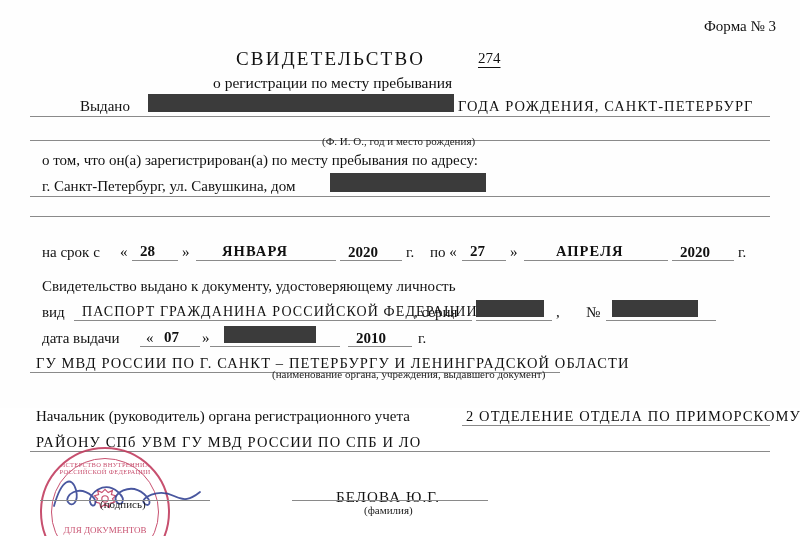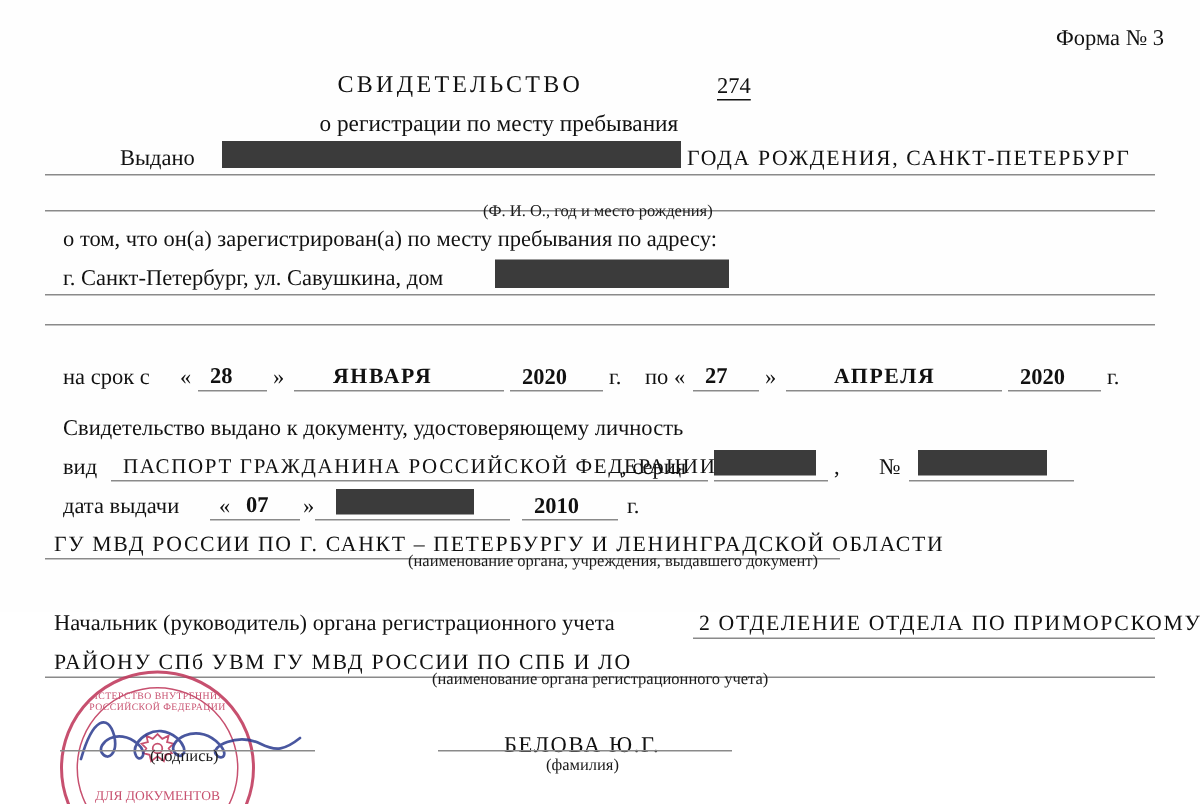--- a/index.html
+++ b/index.html
@@ -24,22 +24,22 @@
   .form-no {
     position: absolute;
     top: 18px;
     right: 24px;
     font-size: 15px;
     font-family: "Liberation Serif", serif;
   }
   .title {
     position: absolute;
     top: 48px;
-    left: 225px;
-    font-size: 16px;
+    left: 236px;
+    font-size: 19px;
     letter-spacing: 2.2px;
     font-family: "Liberation Serif", serif;
   }
   .title-number {
     position: absolute;
     top: 50px;
     left: 478px;
     font-size: 15px;
     text-decoration: underline;
     text-underline-offset: 4px;
@@ -208,21 +208,20 @@
   <div class="txt spaced" style="left:36px; top:355px; font-size:14.5px;">ГУ  МВД  РОССИИ  ПО  Г. САНКТ – ПЕТЕРБУРГУ  И  ЛЕНИНГРАДСКОЙ ОБЛАСТИ</div>
   <div class="line" style="left:30px; top:372px; width:530px;"></div>
   <div class="small" style="left:272px; top:368px;">(наименование органа, учреждения, выдавшего документ)</div>
 
   <div class="txt" style="left:36px; top:408px;">Начальник (руководитель) органа регистрационного учета</div>
   <div class="txt spaced" style="left:466px; top:408px; font-size:14.5px;">2 ОТДЕЛЕНИЕ ОТДЕЛА  ПО ПРИМОРСКОМУ</div>
   <div class="line" style="left:462px; top:425px; width:308px;"></div>
 
   <div class="txt spaced" style="left:36px; top:434px; font-size:14.5px;">РАЙОНУ СПб УВМ  ГУ  МВД РОССИИ  ПО СПБ  И  ЛО</div>
   <div class="line" style="left:30px; top:451px; width:740px;"></div>
-  <div class="small" style="left:288px; top:447px;">(наименование органа регистрационного учета)</div>
 
   <div class="stamp">
     <div class="stamp-top-text">МИНИСТЕРСТВО ВНУТРЕННИХ ДЕЛ РОССИЙСКОЙ ФЕДЕРАЦИИ</div>
     <svg class="stamp-eagle" viewBox="0 0 32 32">
       <g fill="none" stroke="#c0395c" stroke-width="1.1">
         <path d="M16 6 l-3 3 -4 -2 1 4 -4 1 3 3 -2 3 4 1 1 4 4-3 4 3 1-4 4-1 -2-3 3-3 -4-1 1-4 -4 2z"></path>
         <circle cx="16" cy="15" r="3"></circle>
       </g>
     </svg>
     <div class="stamp-center" style="top:76px;">ДЛЯ  ДОКУМЕНТОВ</div>

